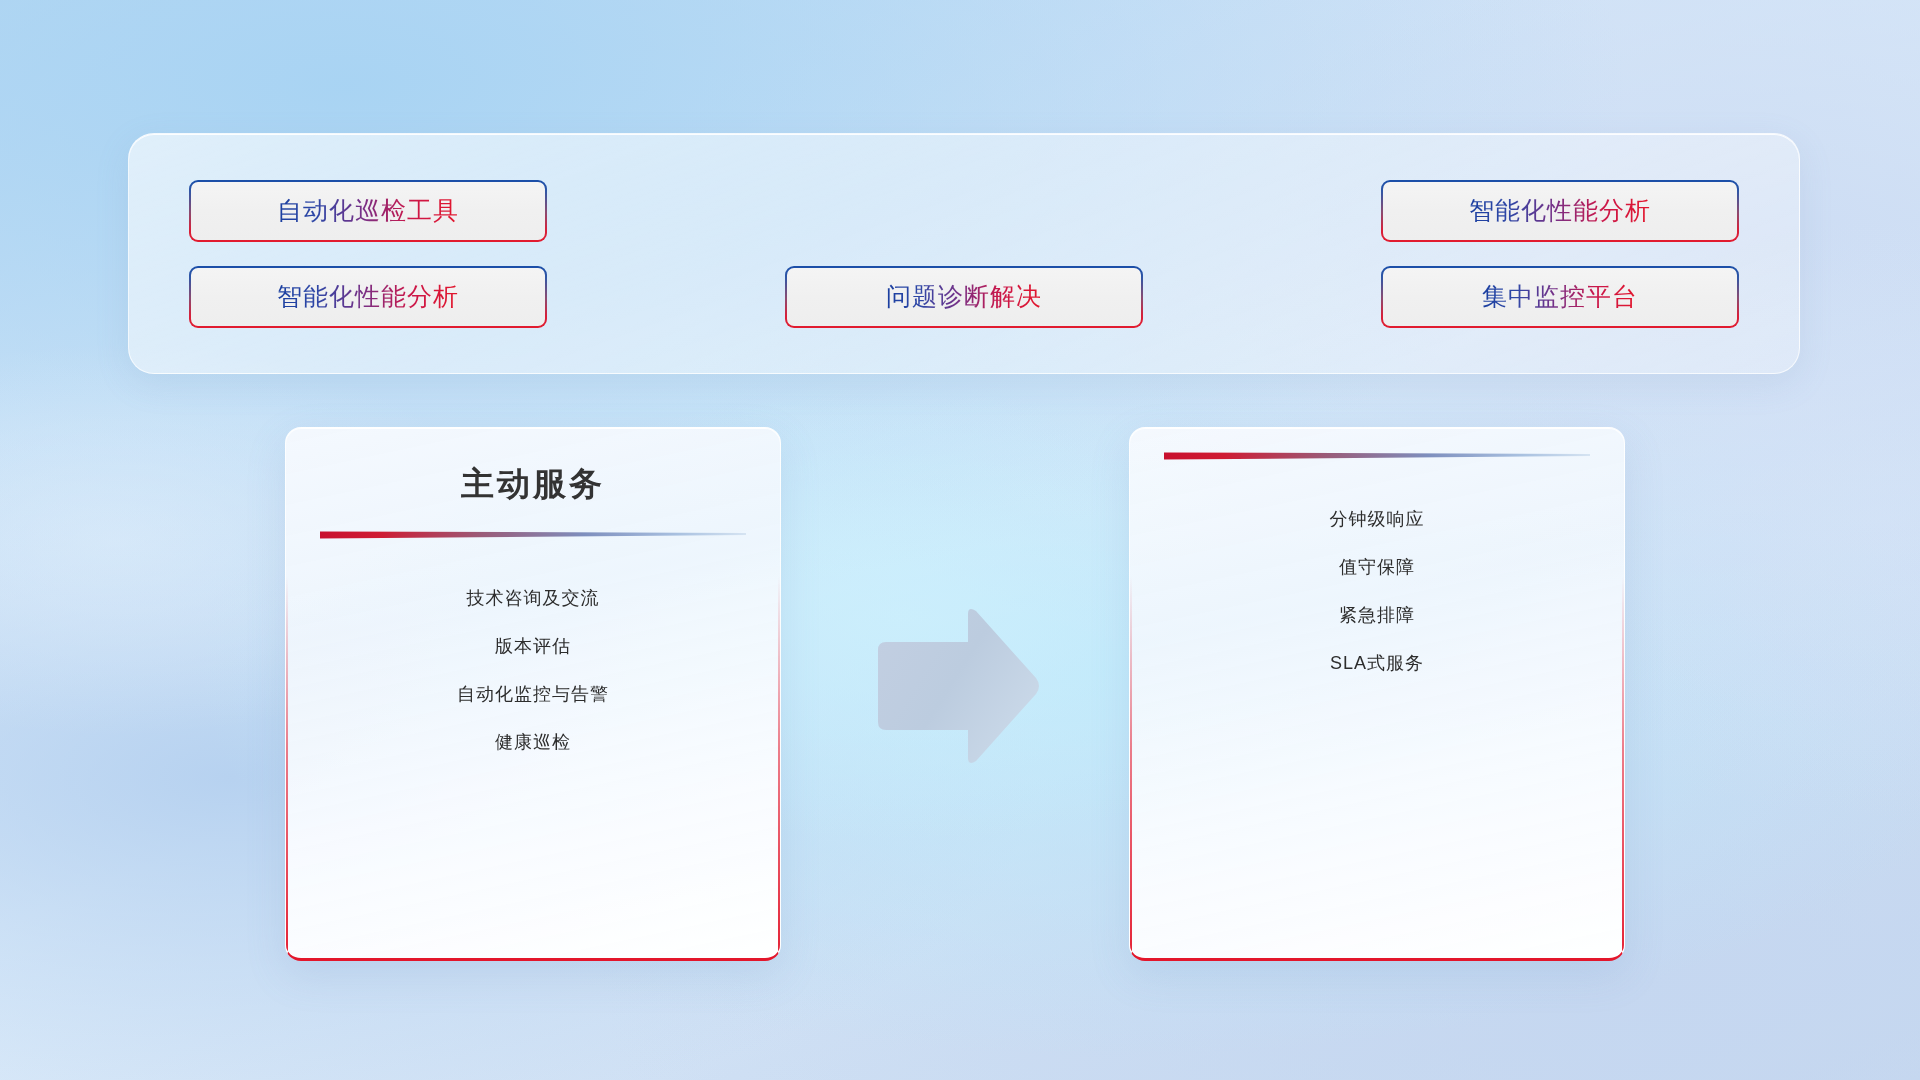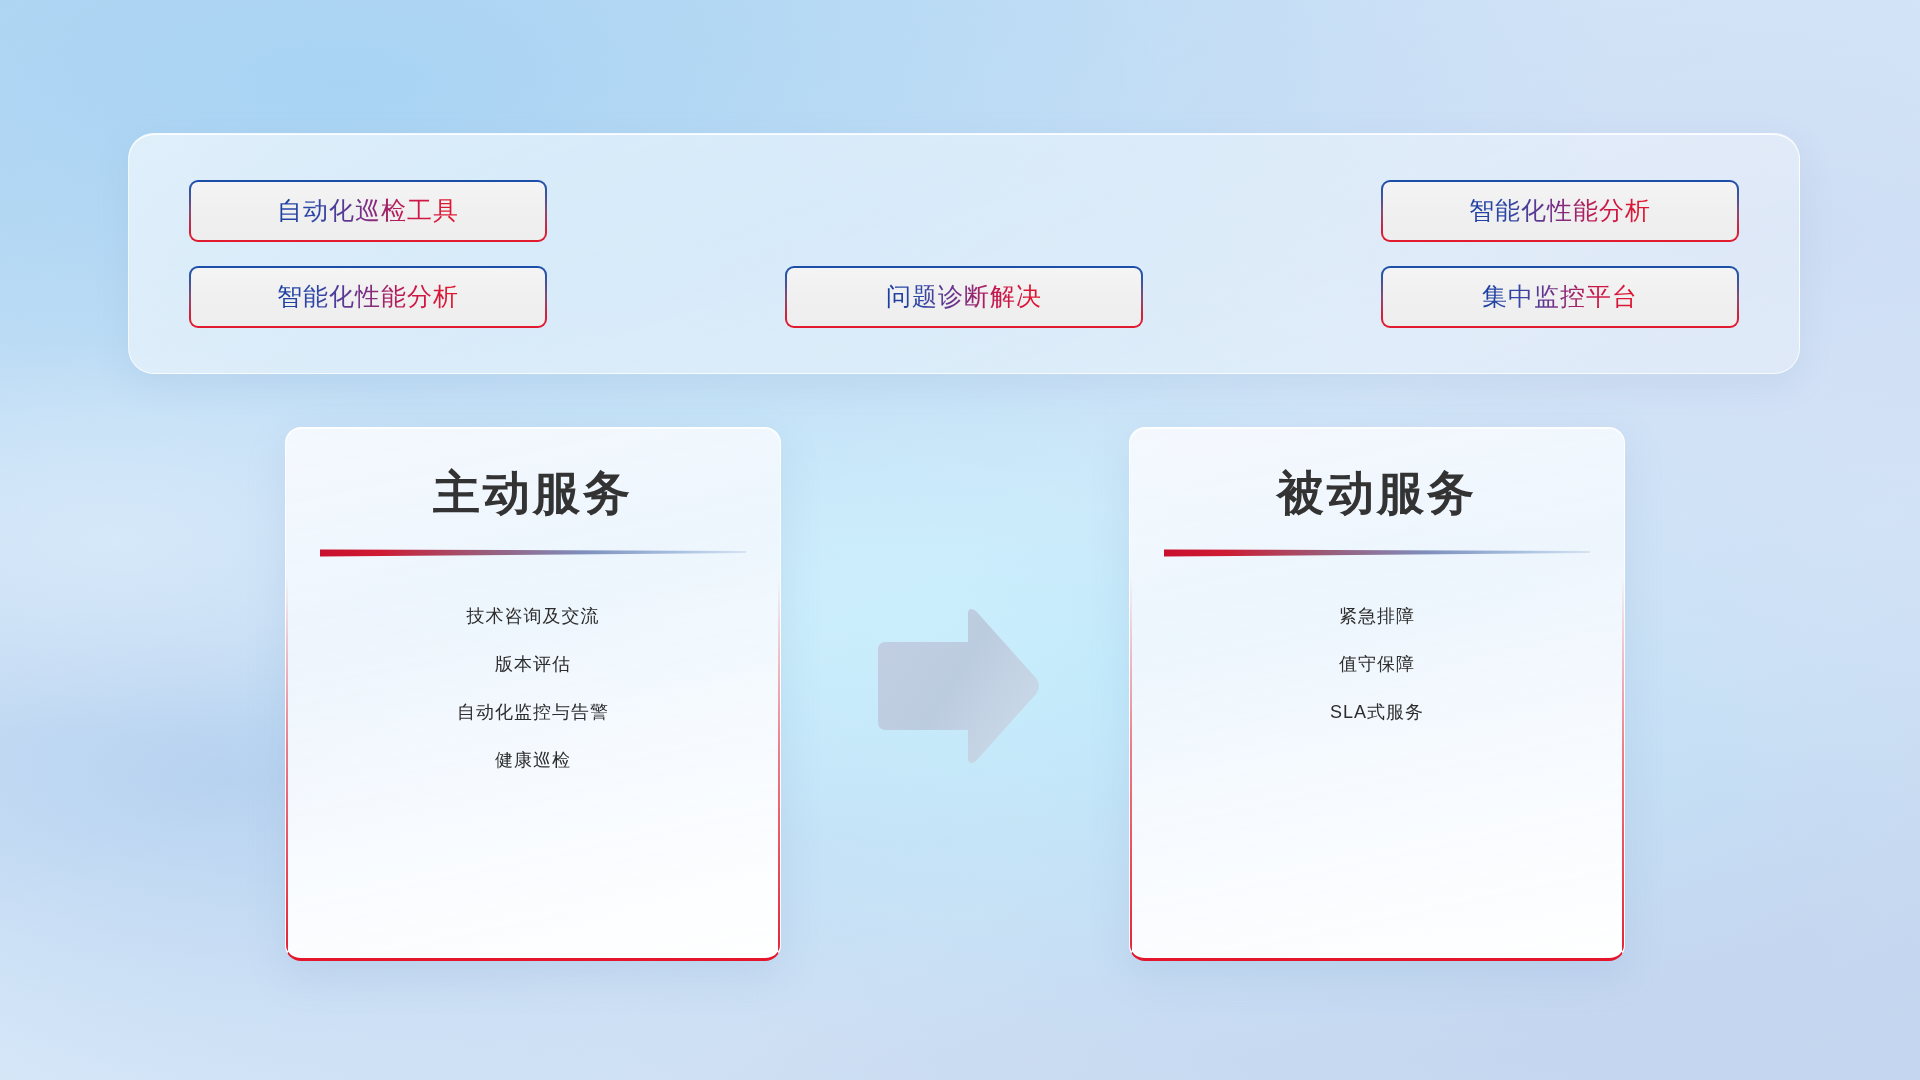--- a/index.html
+++ b/index.html
@@ -78,21 +78,21 @@
   }
   .svc-card::after{
     content:"";position:absolute;right:0;top:28%;bottom:0;width:1.6px;
     background:linear-gradient(180deg,rgba(227,22,43,0) 0%,rgba(227,22,43,.55) 45%,rgba(227,22,43,.95) 100%);
   }
   #card-left{left:285px;}
   #card-right{left:1129px;}
 
   .card-title{
     margin:34px 0 0 0;text-align:center;
-    font-size:47px;font-weight:bold;color:#333333;letter-spacing:3px;
+    font-size:33px;font-weight:bold;color:#333333;letter-spacing:3px;
   }
   .divider-wrap{margin:22px 34px 0 34px;height:11px;position:relative;}
   .divider-wrap svg{display:block;width:100%;height:11px;}
 
   .card-list{margin:34px 0 0 0;padding:0;list-style:none;}
   .card-list li{
     text-align:center;font-size:18px;color:#2d2d2d;
     letter-spacing:1px;line-height:1;padding:15px 0;
   }
 
@@ -175,34 +175,34 @@
         <stop offset="0%" stop-color="#c3cfe2"></stop>
         <stop offset="55%" stop-color="#bcccdf"></stop>
         <stop offset="100%" stop-color="#c9d8e8"></stop>
       </linearGradient>
     </defs>
     <path d="M6 44 Q6 36 14 36 L96 36 L96 8 Q96 0 104 5 L164 72 Q170 80 164 88 L104 155 Q96 160 96 152 L96 124 L14 124 Q6 124 6 116 Z" fill="url(#arrGrad)"></path>
   </svg>
 </div>
 
 <div class="svc-card" id="card-right">
-  <h2 class="card-title">被动服务</h2>
   <div class="divider-wrap">
     <svg viewBox="0 0 428 11" preserveAspectRatio="none" aria-hidden="true">
       <defs>
         <linearGradient id="dvR" x1="0" y1="0" x2="1" y2="0">
           <stop offset="0%" stop-color="#c8102e"></stop>
           <stop offset="14%" stop-color="#cf1b33"></stop>
           <stop offset="38%" stop-color="#9a5b78"></stop>
           <stop offset="62%" stop-color="#7e8fbe"></stop>
           <stop offset="84%" stop-color="#a9c1e0"></stop>
           <stop offset="100%" stop-color="#d6e4f2"></stop>
         </linearGradient>
       </defs>
       <path d="M0 2.4 L428 4.0 L428 6.0 L0 9.6 Z" fill="url(#dvR)"></path>
     </svg>
   </div>
   <ul class="card-list">
+    <li>分钟级响应</li>
+    <li>值守保障</li>
     <li>紧急排障</li>
-    <li>值守保障</li>
     <li>SLA式服务</li>
   </ul>
 </div>
 
 </body></html>

